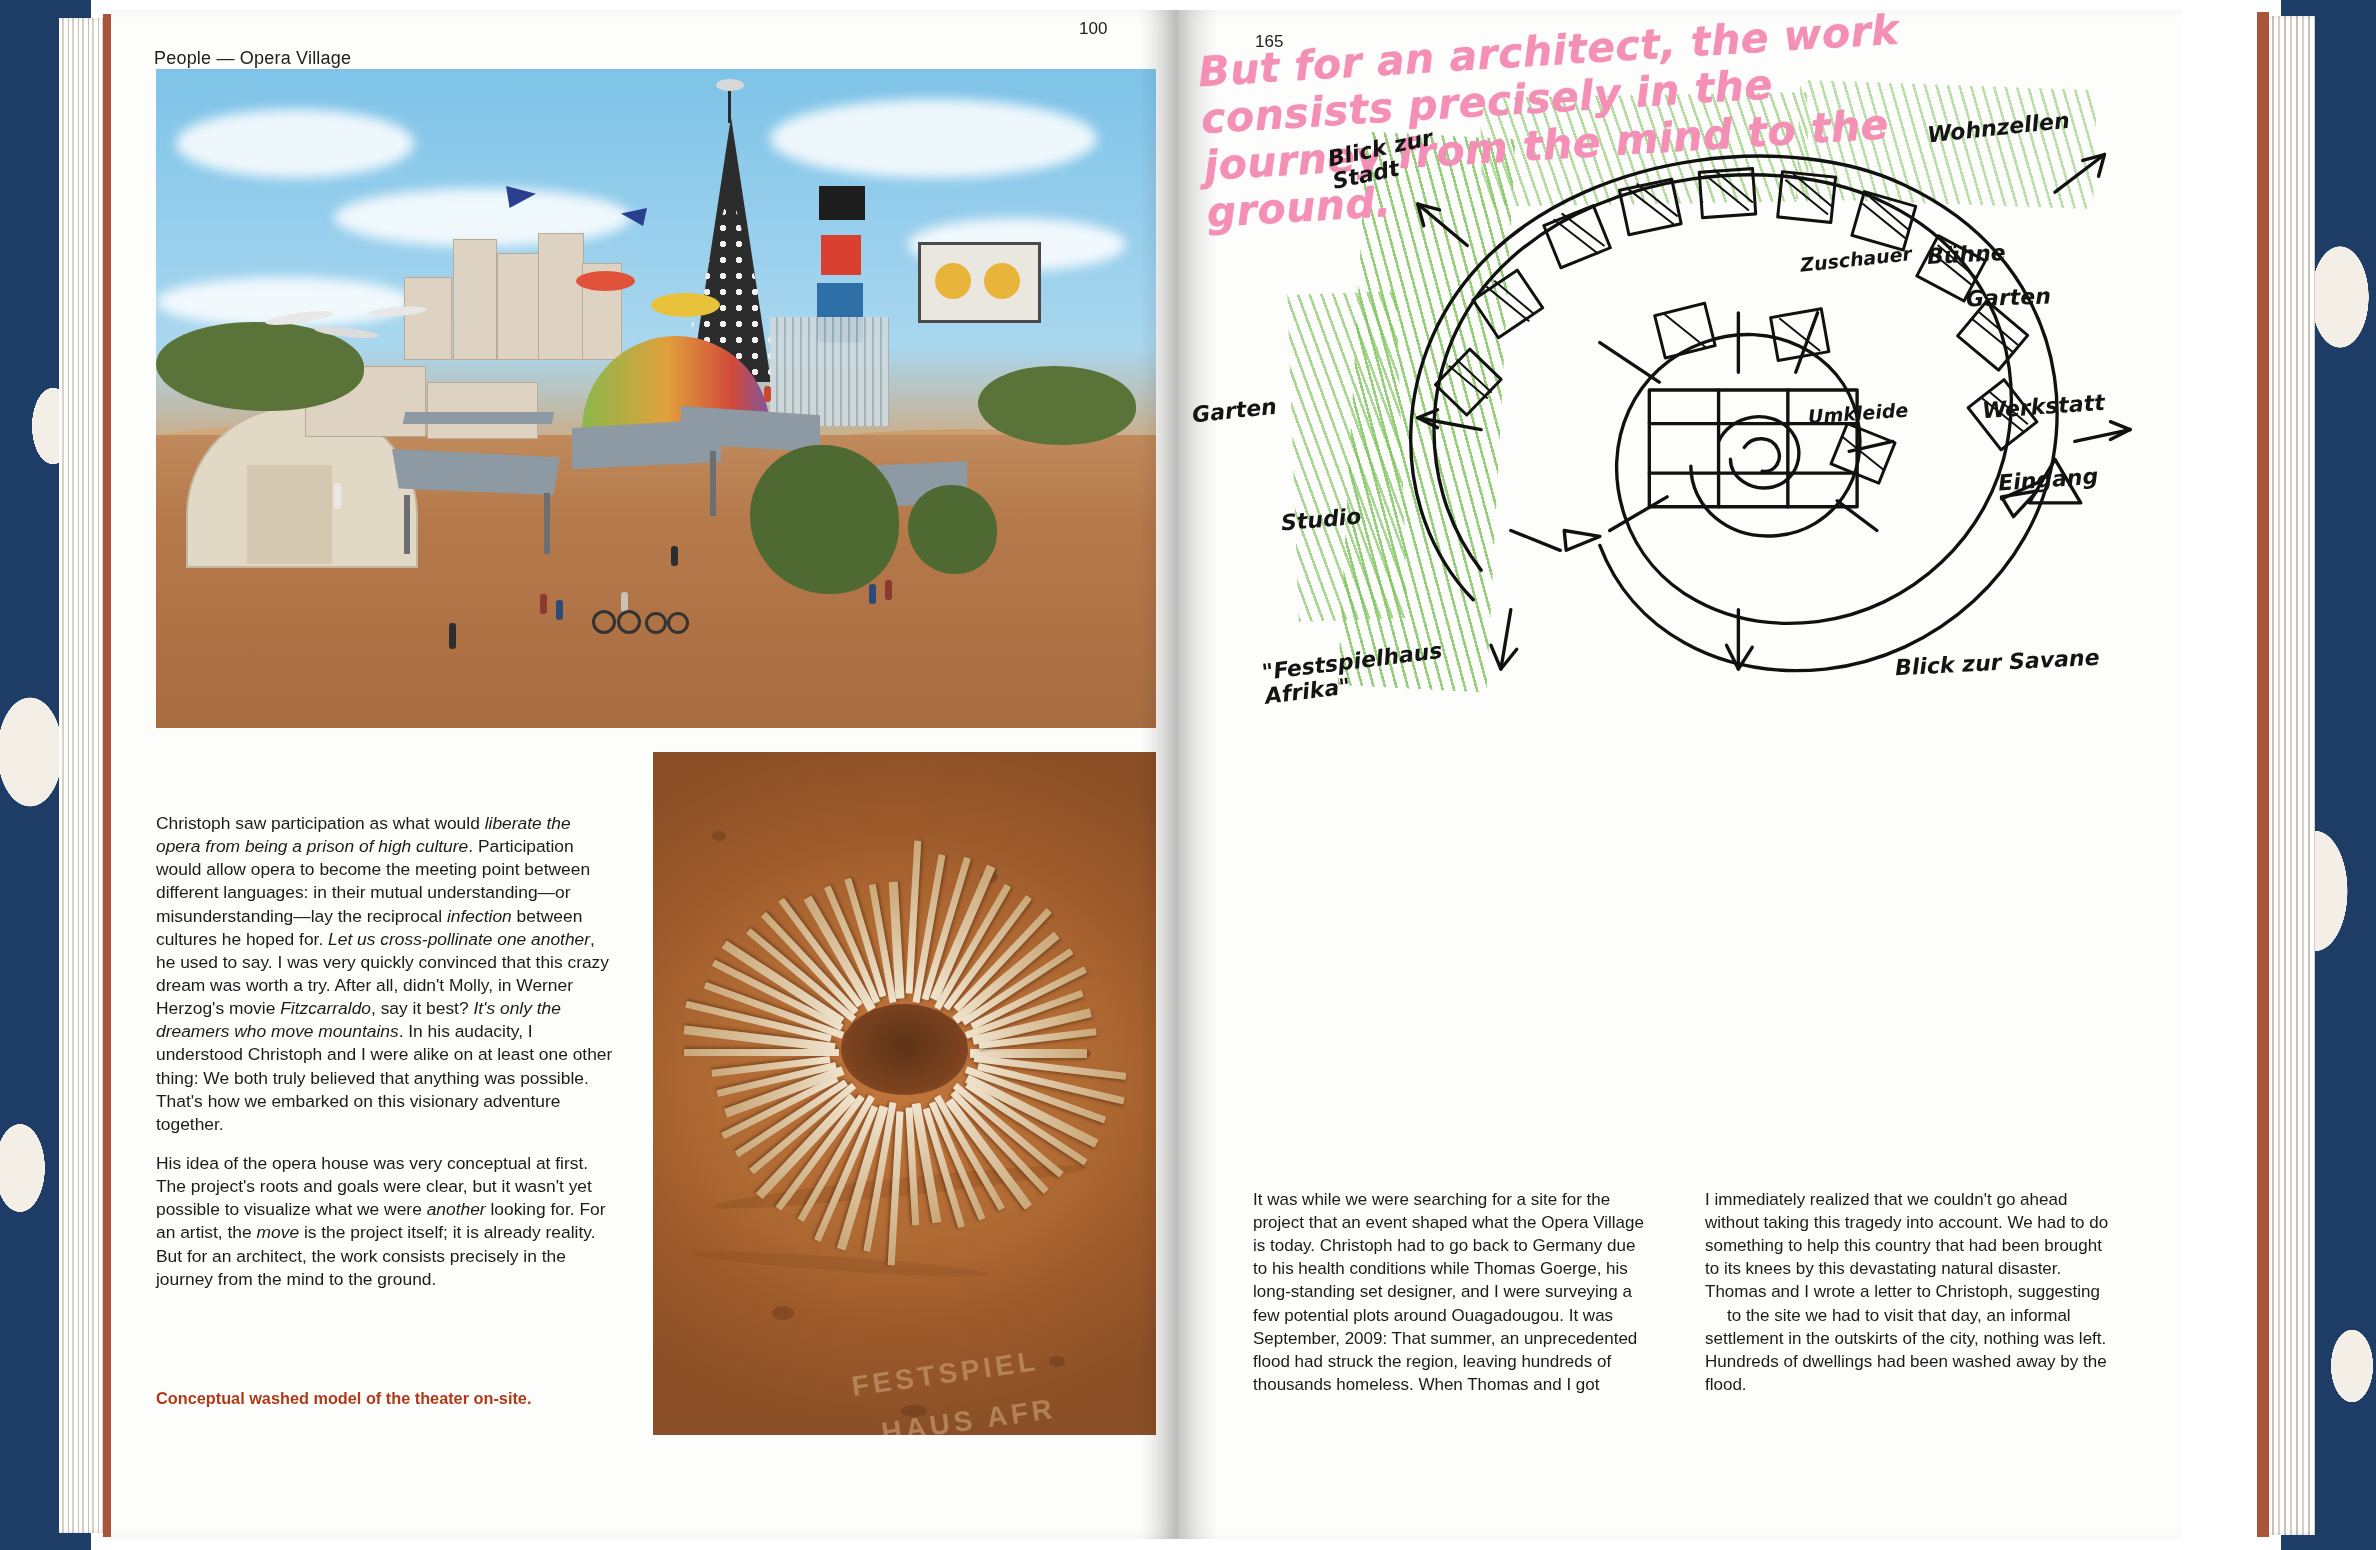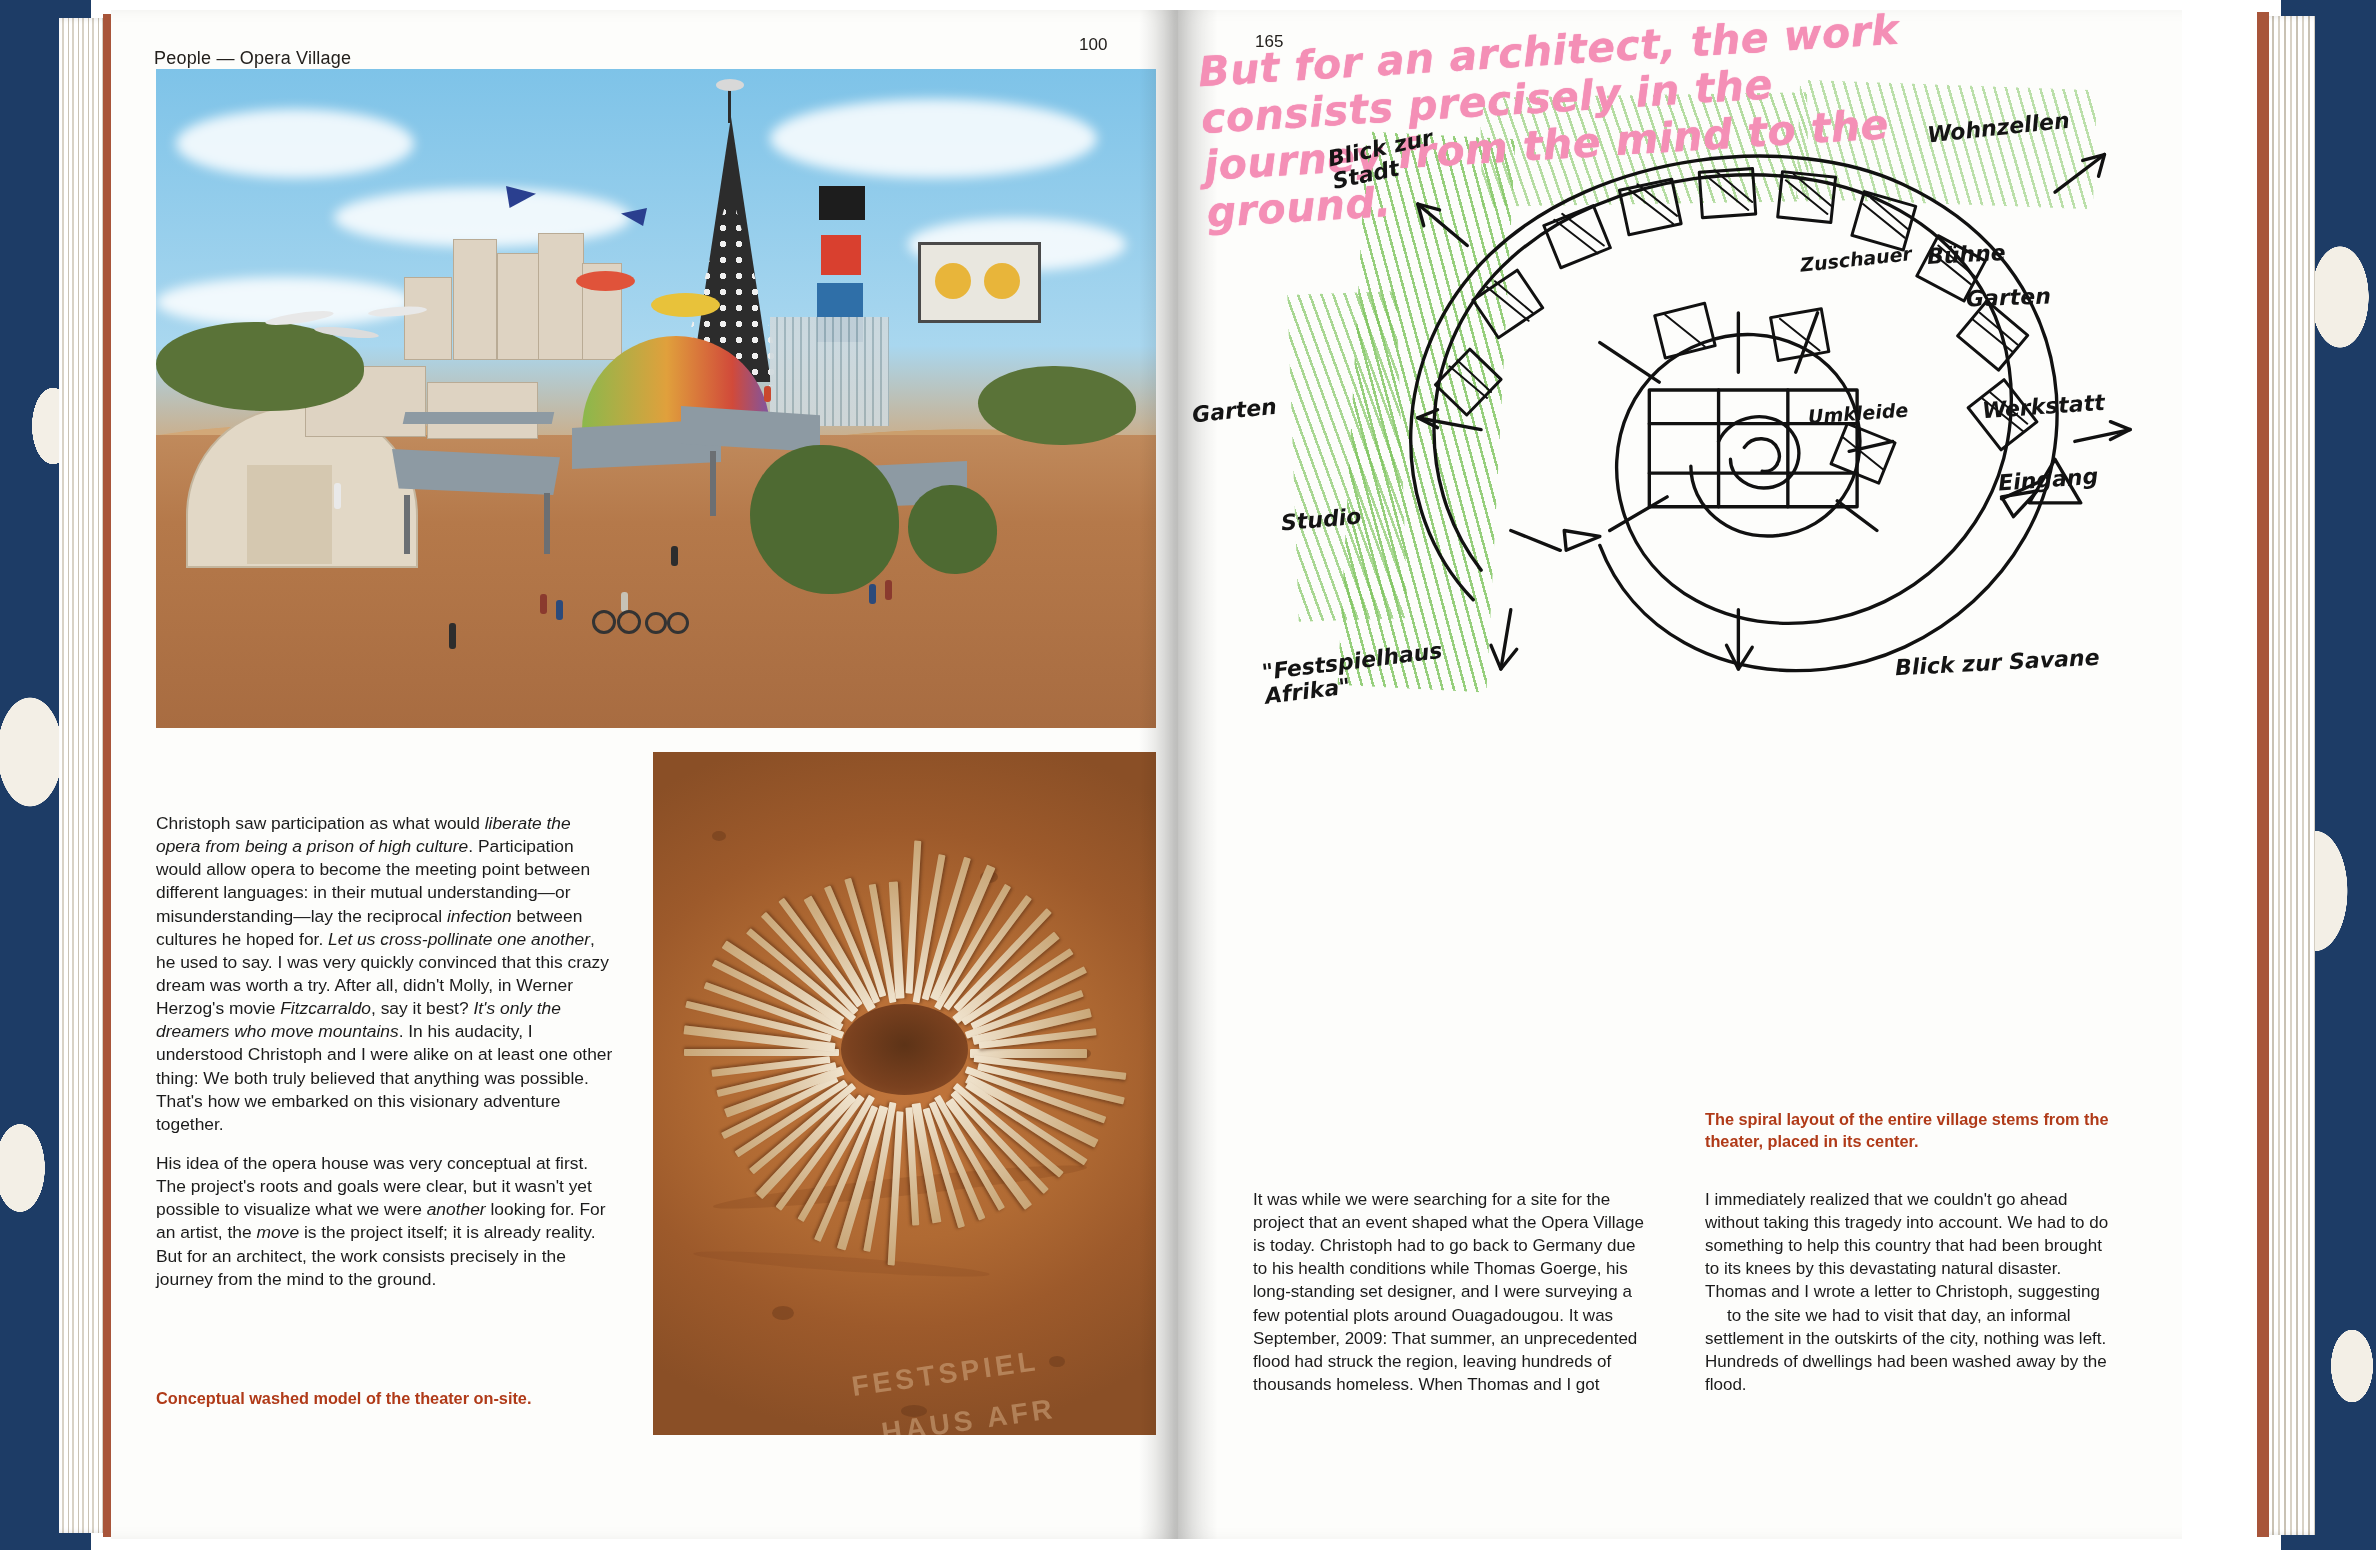--- a/index.html
+++ b/index.html
@@ -31,21 +31,21 @@
   
   .page{position:absolute;top:10px;height:1529px;background:#fdfdfb;}
   .page-left{left:111px;width:1067px;box-shadow:inset -18px 0 26px -14px rgba(0,0,0,.22);}
   .page-right{left:1178px;width:1004px;box-shadow:inset 16px 0 26px -14px rgba(0,0,0,.18);}
   .gutter-shadow{position:absolute;left:1139px;top:10px;width:79px;height:1529px;
     background:linear-gradient(90deg,rgba(0,0,0,0) 0%,rgba(0,0,0,.14) 45%,rgba(0,0,0,.12) 55%,rgba(0,0,0,0) 100%);pointer-events:none;}
 
   
   .runhead{position:absolute;left:154px;top:48px;font-size:18px;color:#23201d;letter-spacing:0.2px;}
   .folio{position:absolute;font-size:17px;color:#23201d;}
-  .folio-left{left:1079px;top:35px;}
+  .folio-left{left:1079px;top:19px;}
   .folio-right{left:1255px;top:32px;}
 
   
   .collage{position:absolute;left:156px;top:69px;width:1000px;height:659px;overflow:hidden;
     background:linear-gradient(#7ec3e8 0%,#a9d7ef 42%,#cfa97e 58%,#b4764b 100%);}
   .sky-cloud{position:absolute;border-radius:50%;background:rgba(255,255,255,.85);filter:blur(6px);}
   .ground{position:absolute;left:0;top:366px;width:1000px;height:293px;
     background:linear-gradient(#c08a5c 0%,#b5794a 30%,#a86c41 100%);}
   .dunes{position:absolute;left:0;top:327px;width:1000px;height:89px;
     background:radial-gradient(ellipse 416px 69px at 178px 69px,#d2a878 0 60%,transparent 61%),
@@ -343,21 +343,20 @@
     <div class="sk-label" style="left:798px;top:378px;transform:rotate(-4deg);">Werkstatt</div>
     <div class="sk-label" style="left:814px;top:451px;transform:rotate(-4deg);">Eingang</div>
     <div class="sk-label" style="left:711px;top:634px;transform:rotate(-3deg);">Blick zur Savane</div>
     <div class="sk-label" style="left:624px;top:386px;font-size:19px;transform:rotate(-4deg);">Umkleide</div>
     <div class="sk-label" style="left:616px;top:232px;font-size:19px;transform:rotate(-6deg);">Zuschauer</div>
     <div class="sk-label" style="left:8px;top:382px;transform:rotate(-6deg);">Garten</div>
     <div class="sk-label" style="left:97px;top:491px;transform:rotate(-5deg);">Studio</div>
     <div class="sk-label" style="left:79px;top:634px;width:178px;line-height:1.1;transform:rotate(-7deg);">"Festspielhaus Afrika"</div>
   </div>
 
-  <div class="cap-red" style="left:1705px;top:1109px;width:416px;">The spiral layout of the entire village stems from the theater, placed in its center.</div>
 
   <div class="rp-col" style="left:1253px;top:1188px;width:396px;">
     <p>It was while we were searching for a site for the project that an event shaped what the Opera Village is today. Christoph had to go back to Germany due to his health conditions while Thomas Goerge, his long-standing set designer, and I were surveying a few potential plots around Ouagadougou. It was September, 2009: That summer, an unprecedented flood had struck the region, leaving hundreds of thousands homeless. When Thomas and I got</p>
   </div>
   <div class="rp-col" style="left:1705px;top:1188px;width:404px;">
     <p>I immediately realized that we couldn't go ahead without taking this tragedy into account. We had to do something to help this country that had been brought to its knees by this devastating natural disaster. Thomas and I wrote a letter to Christoph, suggesting</p>
     <p>to the site we had to visit that day, an informal settlement in the outskirts of the city, nothing was left. Hundreds of dwellings had been washed away by the flood.</p>
   </div>
 
 </div>

